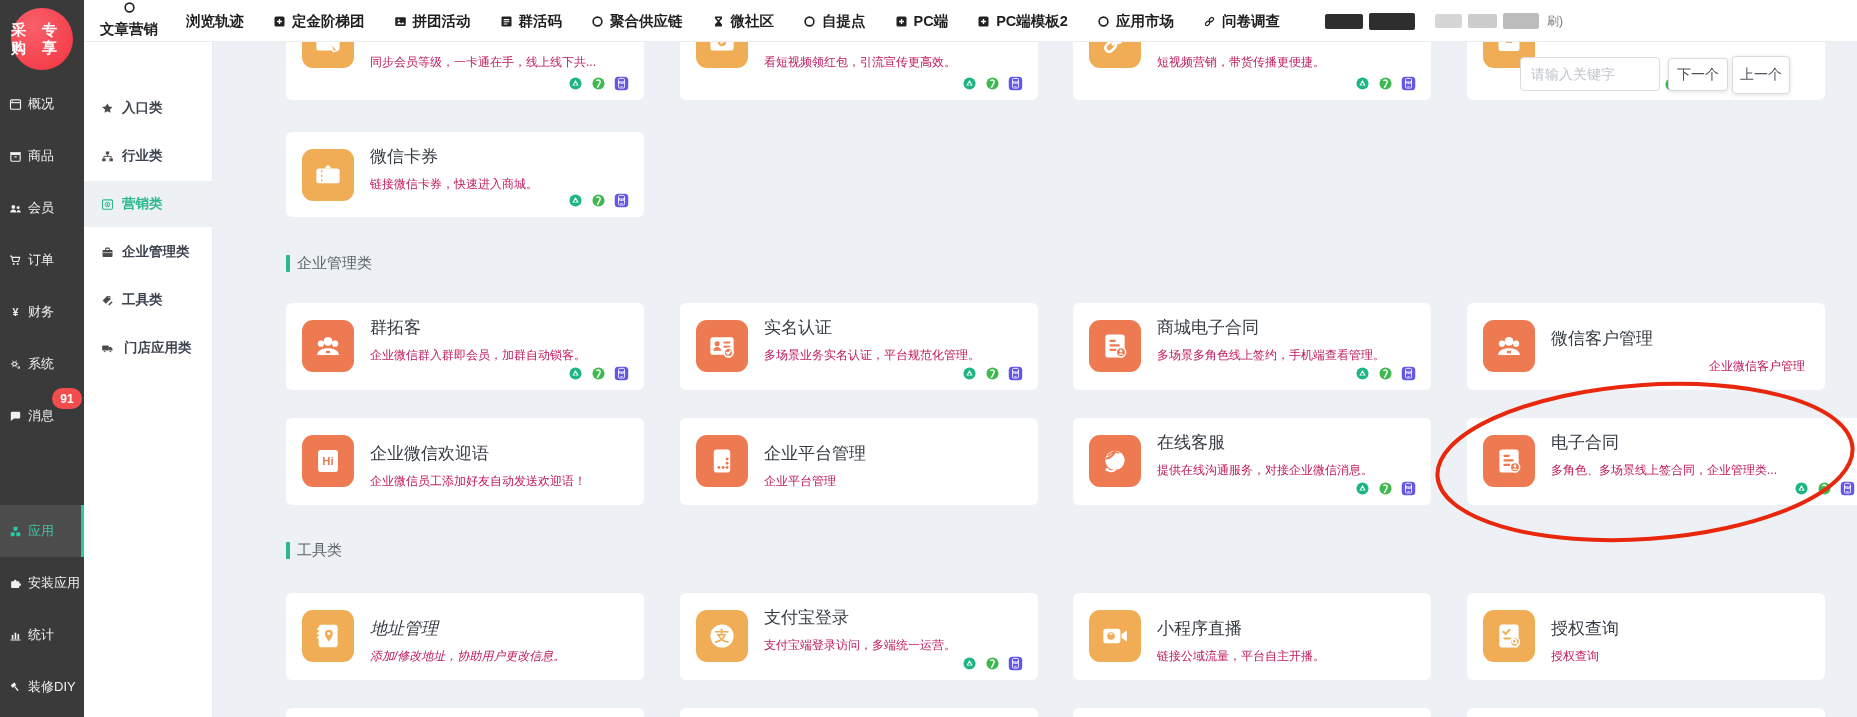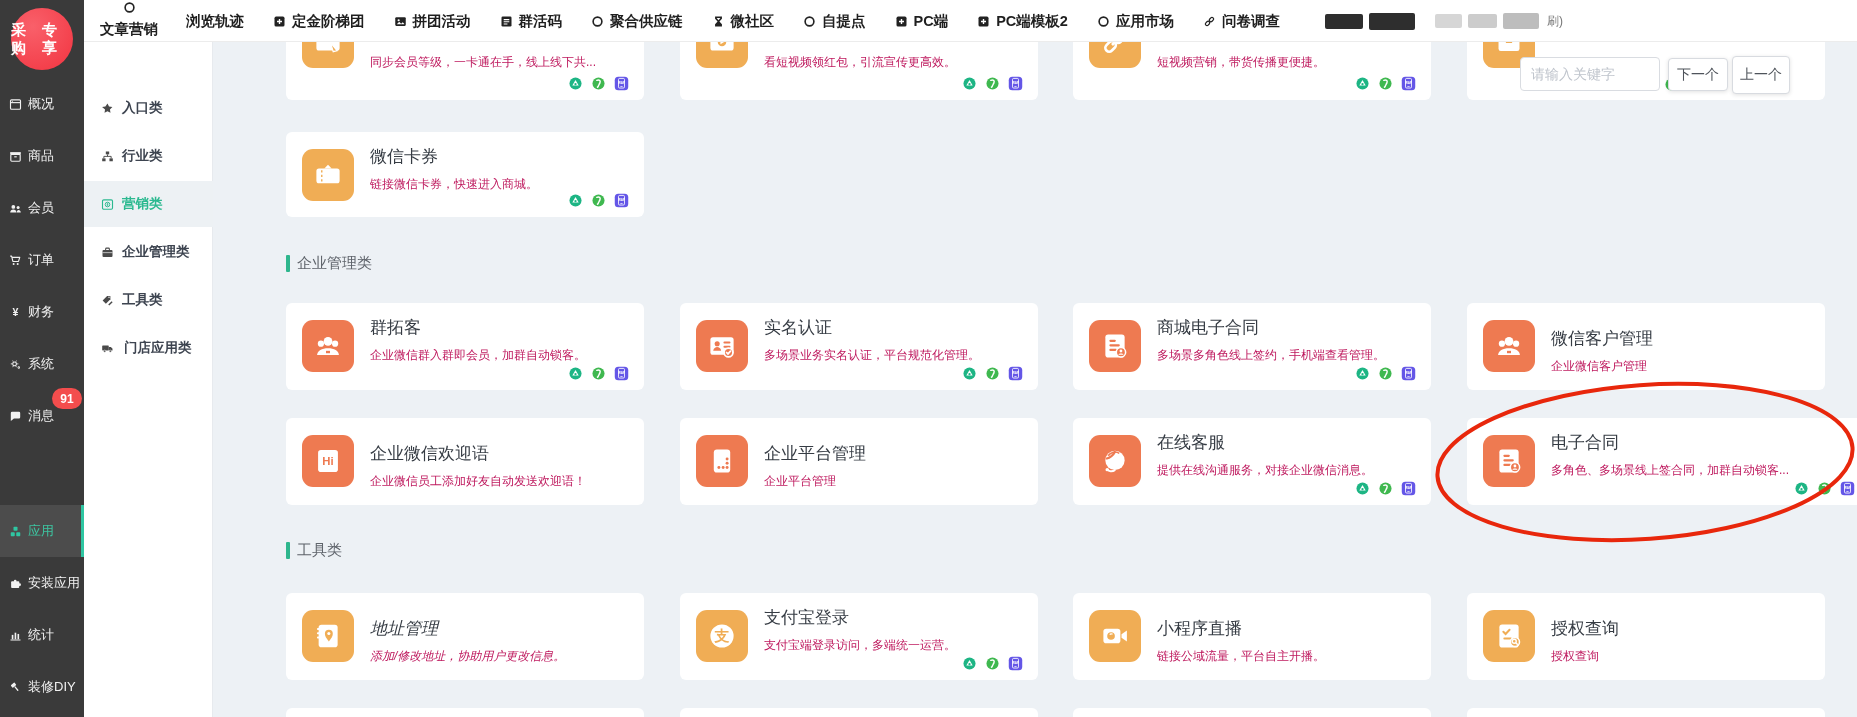--- a/index.html
+++ b/index.html
@@ -615,21 +615,21 @@
           <span class="bdg">
             <svg viewBox="0 0 24 24" xmlns="http://www.w3.org/2000/svg">
               <rect x="2.5" y="2.5" width="19" height="19" rx="5" fill="#6456e7"></rect>
               <rect x="7.8" y="4.8" width="8.4" height="13.6" rx="1.6" fill="none" stroke="#fff" stroke-width="1.2"></rect>
               <text x="12" y="12.4" font-size="4.4" font-weight="bold" fill="#fff" text-anchor="middle" font-family="sans-serif">WAP</text>
               <path d="M10.4 16.2h3.2" stroke="#fff" stroke-width="1"></path>
             </svg>
           </span>
         </div>
       </div>
-      <div class="card no-badges" style="left: 1254px; top: 261px; width: 358px; height: 87px;">
+      <div class="card no-badges" style="left: 1254px; top: 261px; width: 358px; height: 87px; text-align: right;">
         <div class="app-icon" style="background: rgb(238, 122, 81);">
           <svg viewBox="0 0 24 24" xmlns="http://www.w3.org/2000/svg">
             <circle cx="7" cy="10.4" r="2.2" fill="#fff"></circle>
             <circle cx="17" cy="10.4" r="2.2" fill="#fff"></circle>
             <circle cx="12" cy="8.8" r="3.1" fill="#fff"></circle>
             <path d="M4.3 18.4c0-3.1 3.5-4.9 7.7-4.9s7.7 1.8 7.7 4.9z" fill="#fff"></path>
             <path d="M10.6 15.4h2.8v1.7h-2.8z" fill="#ee7a51"></path>
           </svg>
         </div>
         <div class="title">微信客户管理</div>
@@ -702,21 +702,21 @@
             <rect x="5.2" y="3.8" width="13.6" height="16.4" rx="2" fill="#fff"></rect>
             <rect x="8" y="7.6" width="4.6" height="1.5" rx=".75" fill="#ee7a51"></rect>
             <rect x="8" y="10.8" width="7.4" height="1.5" rx=".75" fill="#ee7a51"></rect>
             <rect x="8" y="14" width="5.4" height="1.5" rx=".75" fill="#ee7a51"></rect>
             <circle cx="16.2" cy="16.4" r="3.3" fill="#ee7a51" stroke="#fff" stroke-width="1.1"></circle>
             <circle cx="16.2" cy="15.5" r="1" fill="#fff"></circle>
             <path d="M14.4 18.2c.2-1.3 3.4-1.3 3.6 0z" fill="#fff"></path>
           </svg>
         </div>
         <div class="title">电子合同</div>
-        <div class="desc">多角色、多场景线上签合同，加群自动锁客...</div>
+        <div class="desc">多角色、多场景线上签合同，企业管理类...</div>
         <div class="badges">
           <span class="bdg">
             <svg viewBox="0 0 24 24" xmlns="http://www.w3.org/2000/svg">
               <circle cx="12" cy="12" r="8.5" fill="#1db584"></circle>
               <path d="M12 6.9l4.5 7.8h-9z" fill="#fff"></path>
               <circle cx="12" cy="12.9" r="1.6" fill="#1db584"></circle>
             </svg>
           </span>
           <span class="bdg">
             <svg viewBox="0 0 24 24" xmlns="http://www.w3.org/2000/svg">

